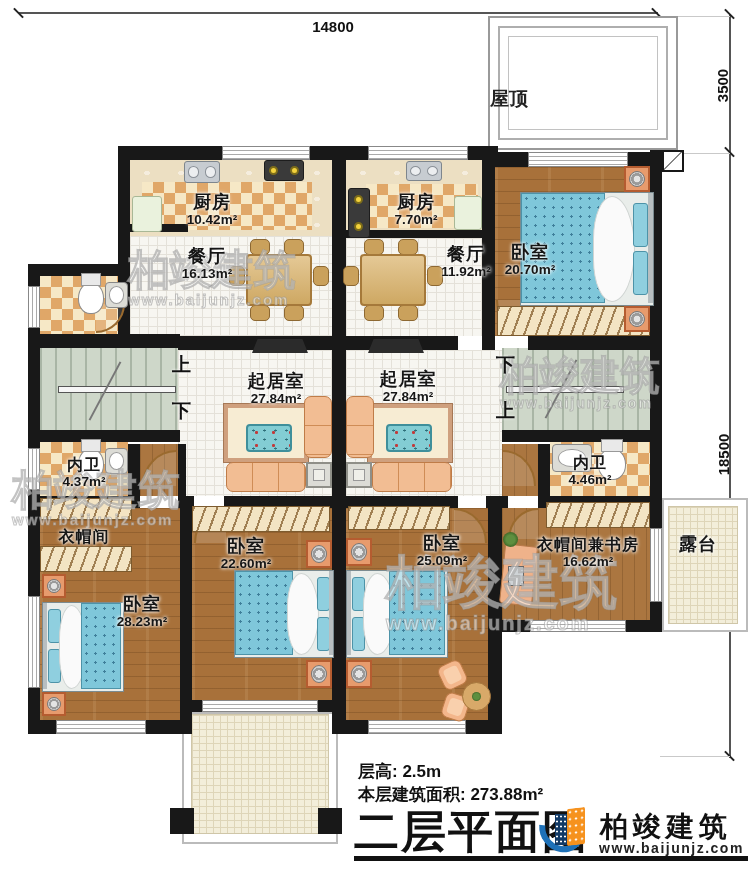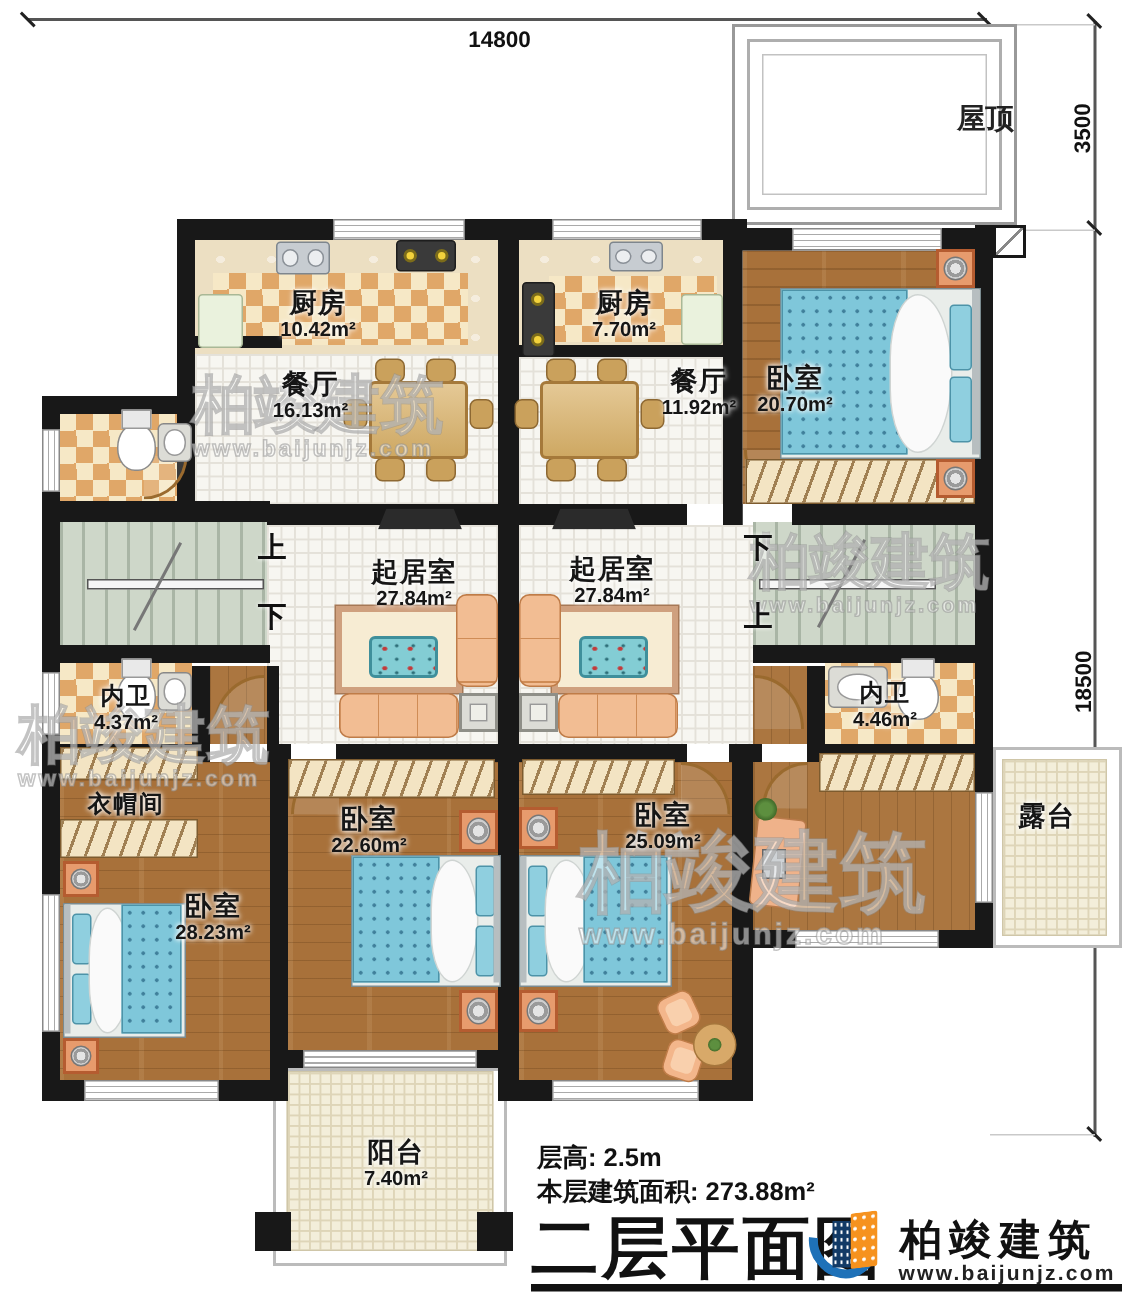--- a/index.html
+++ b/index.html
@@ -66,21 +66,21 @@
   .armch{position:absolute;background:#f3b68b;border:1.5px solid #bf7c48;border-radius:7px;z-index:7;box-sizing:border-box;}
   .armch::after{content:"";position:absolute;inset:18%;background:#f9d0ad;border-radius:4px;}
   .rtable{position:absolute;background:#d8a969;border:1.5px solid #a5763c;border-radius:50%;z-index:7;}
   .rtable::after{content:"";position:absolute;inset:32%;background:radial-gradient(#5d8f3f 45%,#3c6426 75%);border-radius:50%;}
   .plant{position:absolute;background:radial-gradient(#5d8f3f 40%,#3c6426 75%);border-radius:50%;z-index:8;}
   .desk{position:absolute;background:#efb28a;border:1.5px solid #b97a4a;border-radius:4px;z-index:7;}
   .monitor{position:absolute;background:#cfd3d6;border:1px solid #666;z-index:8;}
   .roof{position:absolute;background:#fff;border:2px solid #999;box-sizing:border-box;}
   .roof .in1{position:absolute;inset:8px;border:2px solid #aeaeae;}
   .roof .in2{position:absolute;inset:18px;border:1px solid #c2c2c2;}
-  .rooflabel{position:absolute;width:100%;text-align:right;top:48px;font-size:19px;font-weight:700;color:#222;}
+  .rooflabel{position:absolute;width:100%;text-align:left;top:68px;font-size:19px;font-weight:700;color:#222;}
   .flue{position:absolute;background:#fff;border:2px solid #181818;box-sizing:border-box;z-index:5;
         background-image:linear-gradient(135deg,transparent 46%,#888 46% 52%,transparent 52%);}
   .dimline{position:absolute;background:#555;}
   .thin{position:absolute;background:#c9c9c9;}
   .tick{position:absolute;width:13px;height:2px;background:#222;transform:rotate(45deg);}
   .dimtxt{position:absolute;font-size:15px;font-weight:700;color:#111;text-align:center;}
   .dimtxt.vert{transform:rotate(-90deg);}
   .wm{position:absolute;color:rgba(255,255,255,.5);-webkit-text-stroke:1px rgba(145,145,145,.55);
       font-weight:700;z-index:25;pointer-events:none;white-space:nowrap;line-height:1.05;}
   .wm .u{display:block;letter-spacing:2px;}
@@ -369,26 +369,26 @@
     <span class="ar">28.23m²</span>
   </div>
   <div class="rlabel" style="left:186px;top:536px;width:120px;">
     <span class="nm">卧室</span>
     <span class="ar">22.60m²</span>
   </div>
   <div class="rlabel" style="left:382px;top:533px;width:120px;">
     <span class="nm">卧室</span>
     <span class="ar">25.09m²</span>
   </div>
+  <div class="rlabel sm" style="left:508px;top:536px;width:160px;">
+    <span class="nm">衣帽间兼书房</span>
+    <span class="ar">16.62m²</span>
+  </div>
   <div class="rlabel" style="left:658px;top:534px;width:80px;">
     <span class="nm">露台</span>
-  </div>
-  <div class="rlabel" style="left:204px;top:758px;width:120px;">
-    <span class="nm">阳台</span>
-    <span class="ar">7.40m²</span>
   </div>
 
   <div class="wm" style="left:128px;top:248px;font-size:42px;">
     <span>柏竣建筑</span>
     <span class="u" style="font-size:15px;">www.baijunjz.com</span>
   </div>
   <div class="wm" style="left:500px;top:354px;font-size:40px;">
     <span>柏竣建筑</span>
     <span class="u" style="font-size:14px;">www.baijunjz.com</span>
   </div>

